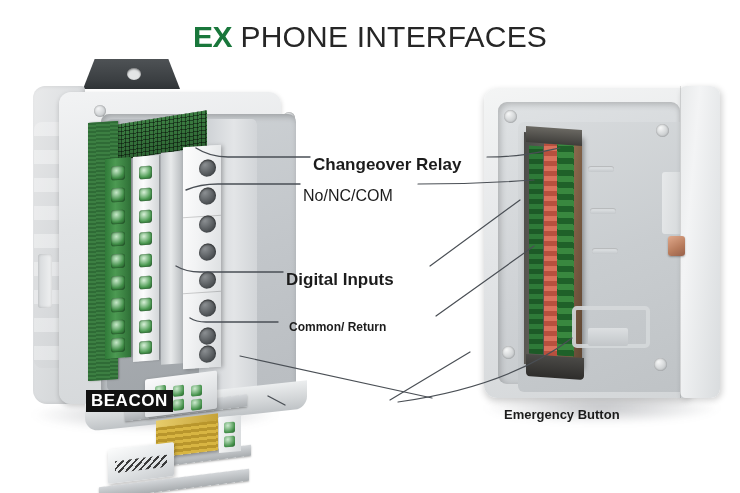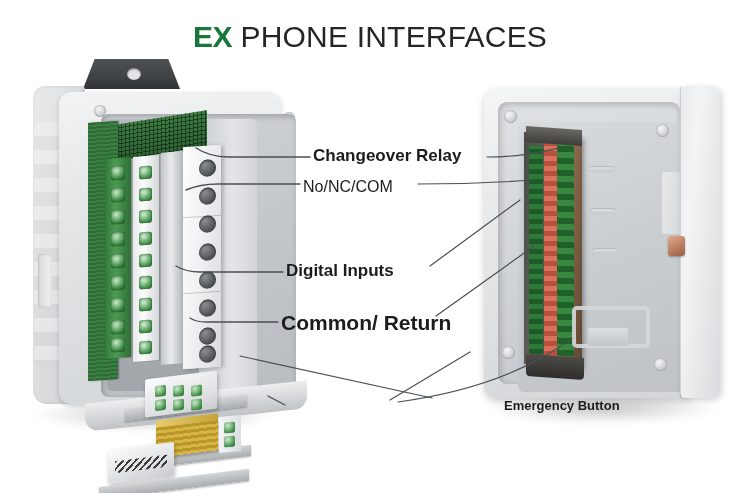--- a/index.html
+++ b/index.html
@@ -13,21 +13,21 @@
   
   .title{
     position:absolute;left:0;top:20px;width:740px;text-align:center;
     font-size:30px;letter-spacing:.2px;white-space:nowrap;
     color:#2b2b2b;font-weight:400;
   }
   .title .ex{font-weight:bold;color:#19773b;letter-spacing:-.5px;}
   .title .rest{font-weight:400;color:#262626;}
 
   
-  .lbl{position:absolute;color:#1c1c1c;white-space:nowrap;}
+  .lbl{position:absolute;color:#1c1c1c;white-space:nowrap;margin-top:9px;}
   .lbl.b{font-weight:bold;}
   .lbl.r{font-weight:400;}
 
   
   svg.leads{position:absolute;left:0;top:0;width:740px;height:493px;pointer-events:none;}
 
   
   .beacon{
     position:absolute;left:86px;top:390px;background:#111;color:#fff;
     font-weight:bold;font-size:17px;letter-spacing:.5px;
@@ -384,20 +384,21 @@
     <div class="modC">
       <i style="top:6px"></i>
         <i style="top:20px"></i>
     </div>
 
     <div class="modB"></div>
     <div class="zigzag"></div>
     <div class="shelf" style="left:66px;top:392px;width:150px;height:12px;"></div>
   </div>
 
+  <div class="beacon">BEACON</div>
 
   <div class="encR">
     <div class="rim">
       <div class="rimInner">
         <div class="floor"></div>
       </div>
       <div class="scr tl"></div>
       <div class="scr tr"></div>
       <div class="scr bl"></div>
       <div class="scr br"></div>
@@ -444,18 +445,18 @@
       <path d="M398,402 C470,392 530,370 572,338" stroke-width="1.2"></path>
     </g>
   </svg>
 
   <div class="lbl b" style="left:313px;top:146px;font-size:17px;">Changeover Relay</div>
 
   <div class="lbl r" style="left:303px;top:178px;font-size:16px;">No/NC/COM</div>
 
   <div class="lbl b" style="left:286px;top:261px;font-size:17px;text-align:center;">Digital Inputs</div>
 
-  <div class="lbl b" style="left:281px;top:311px;font-size:21px;">Common/ Return</div>
+  <div class="lbl b" style="left:289px;top:311px;font-size:12px;">Common/ Return</div>
 
 
   <div class="lbl b" style="left:504px;top:398px;font-size:13px;">Emergency Button</div>
 
 </div>
 
 </body></html>

